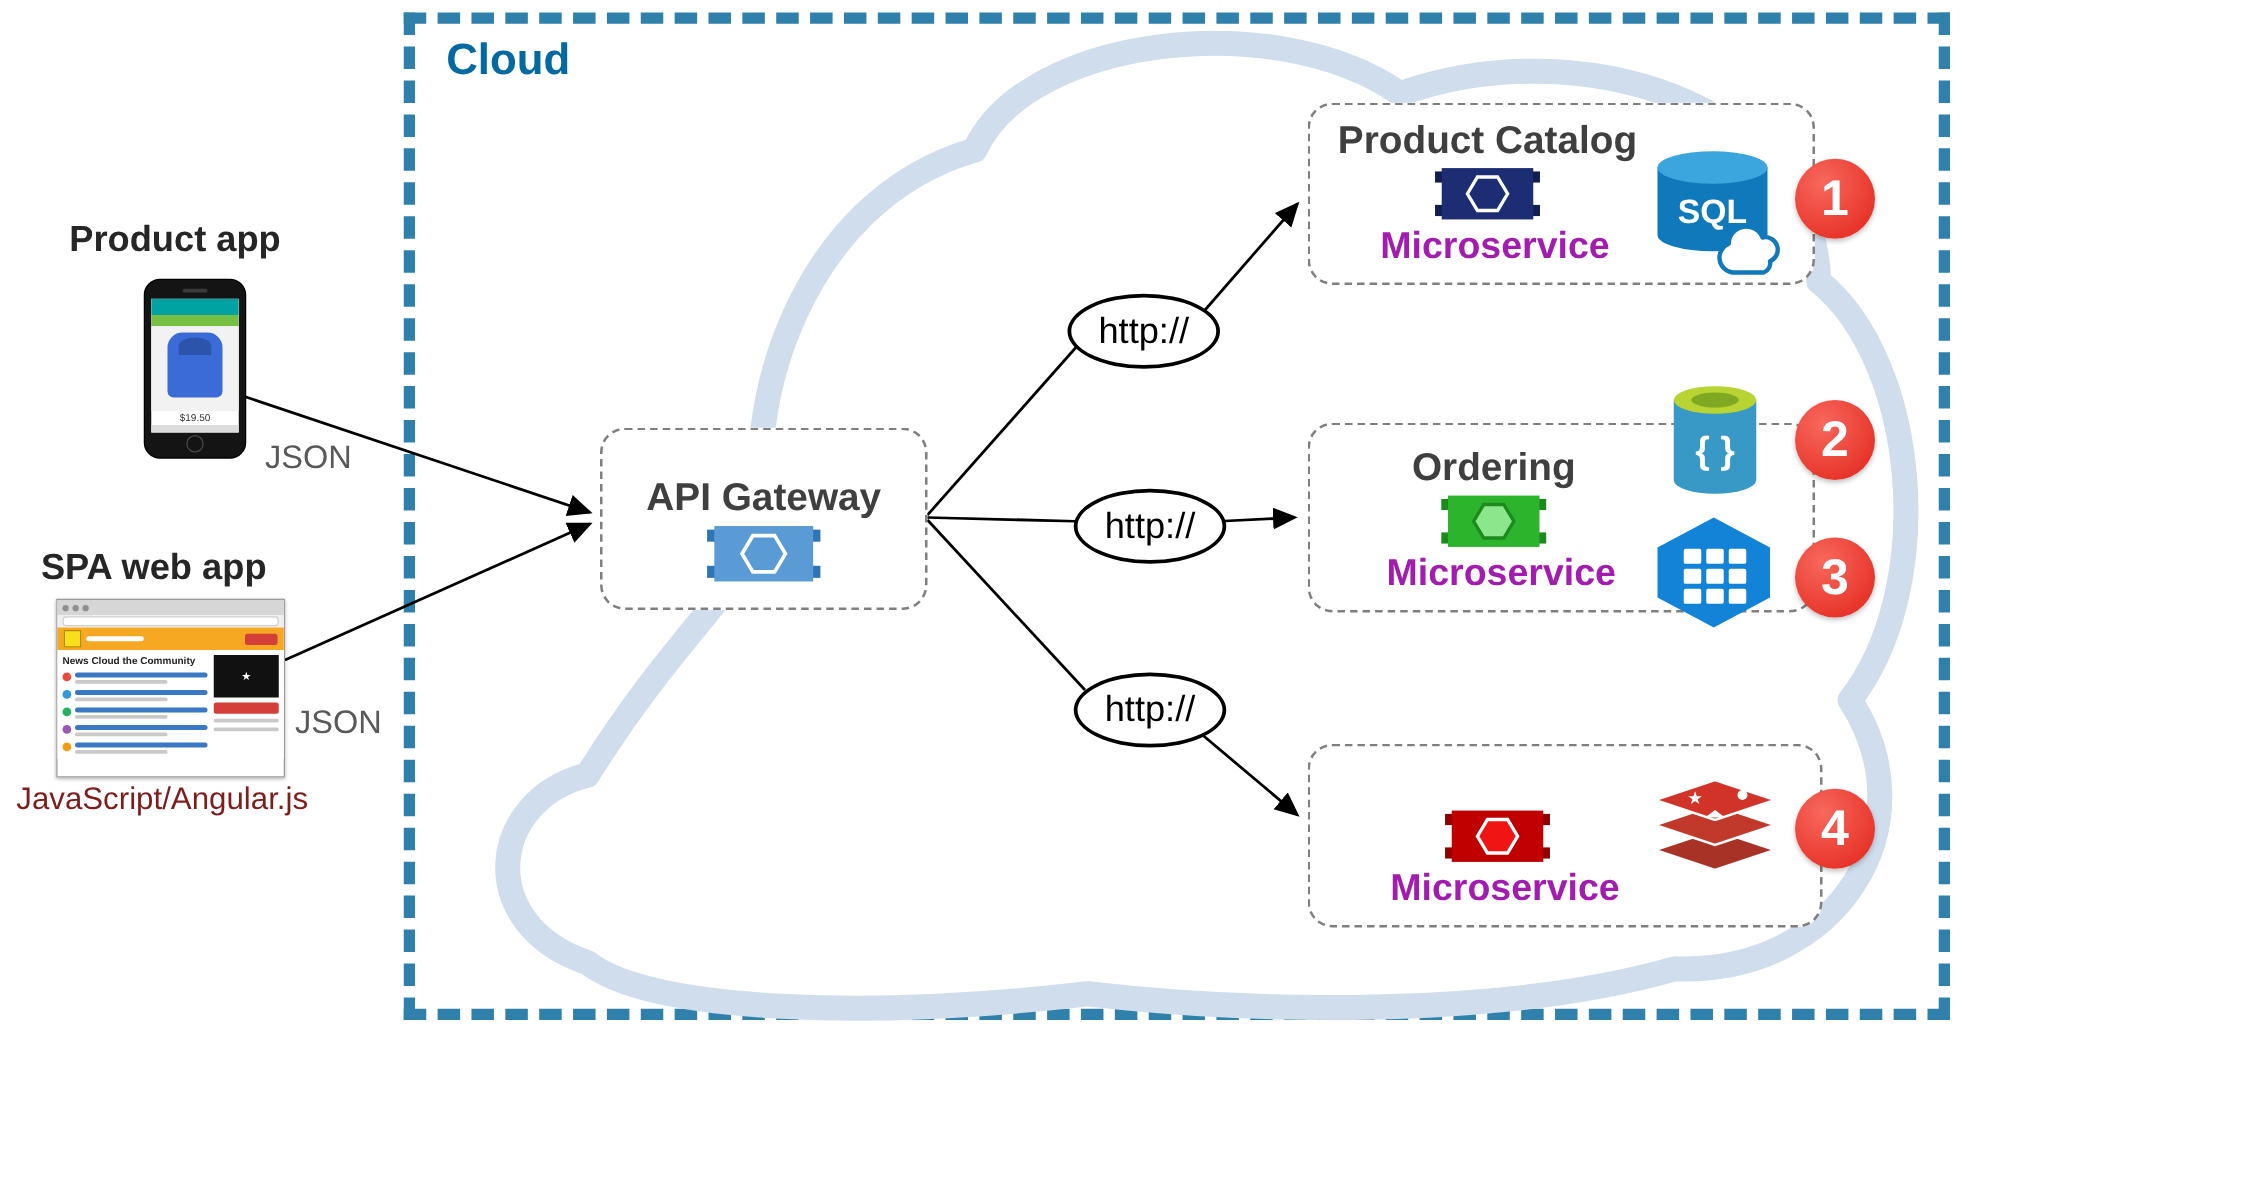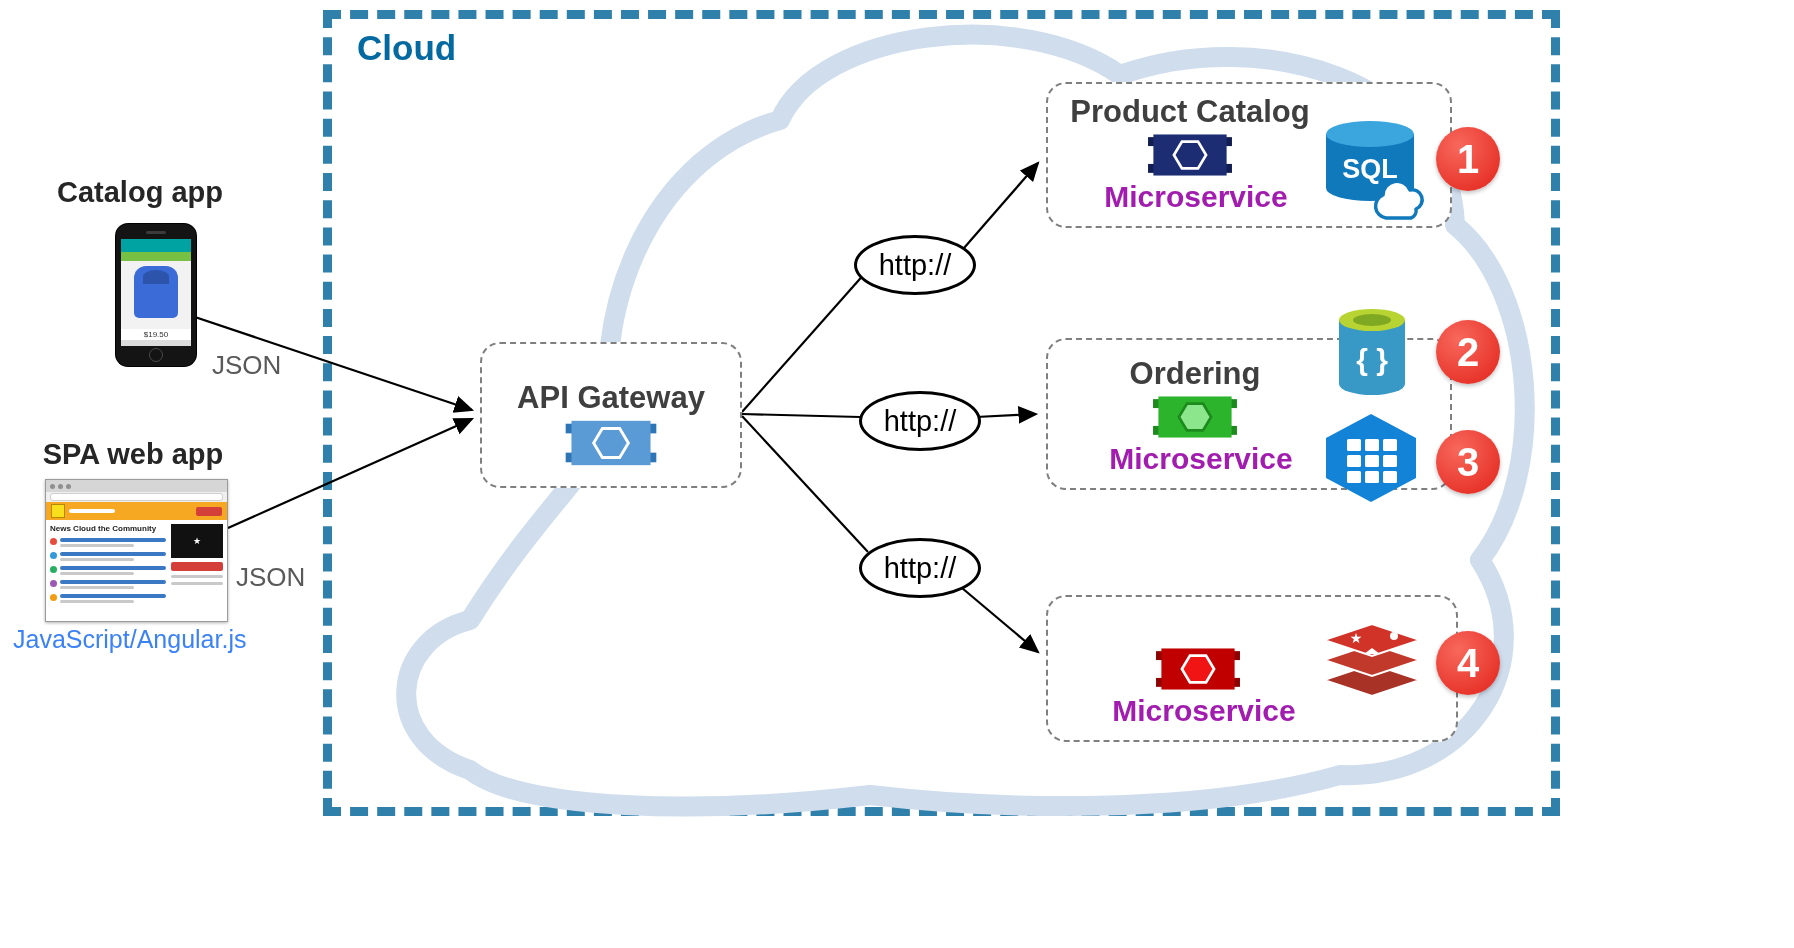--- a/index.html
+++ b/index.html
@@ -14,21 +14,21 @@
   .dash-box{position:absolute;border:2.5px dashed #7f7f7f;border-radius:20px;background:#fff;box-sizing:border-box;display:flex;flex-direction:column;align-items:center;justify-content:flex-end;}
   .box-title{font-size:31px;font-weight:bold;color:#3f3f3f;white-space:nowrap;}
   .box-sub{font-size:30px;font-weight:bold;color:#a21caf;white-space:nowrap;margin-left:12px;}
 
   .http-pill{position:absolute;width:116px;height:54px;background:#fff;border:3px solid #000;border-radius:50%;display:flex;align-items:center;justify-content:center;font-size:29px;color:#000;}
 
   .badge{position:absolute;width:64px;height:64px;border-radius:50%;background:radial-gradient(circle at 35% 30%, #f8685c, #e2231a);color:#fff;font-size:40px;font-weight:bold;display:flex;align-items:center;justify-content:center;box-shadow:0 2px 4px rgba(0,0,0,.25);}
 
   .client-label{position:absolute;font-size:29px;font-weight:bold;color:#262626;text-align:center;}
   .json-label{position:absolute;font-size:26px;color:#595959;}
-  .tech-label{position:absolute;font-size:25px;color:#3b82f6;}
+  .tech-label{position:absolute;font-size:25px;color:#7f1d1d;}
 
   .ds-icon{position:absolute;}
 
   
   .phone{position:absolute;background:#141414;border-radius:12px;box-shadow:0 0 0 1px #000;}
   .phone-speaker{position:absolute;left:50%;top:7px;transform:translateX(-50%);width:20px;height:3px;border-radius:2px;background:#3a3a3a;}
   .phone-screen{position:absolute;left:5px;top:15px;right:5px;bottom:20px;background:#fff;overflow:hidden;}
   .phone-appbar{height:13px;background:#00a2a2;}
   .phone-promo{height:9px;background:#76c043;}
   .phone-product{position:relative;height:68px;background:#f2f2f2;}
@@ -83,41 +83,41 @@
     <line x1="742" y1="414" x2="860" y2="417" stroke="#000" stroke-width="2.2"></line>
     <line x1="742" y1="416" x2="868" y2="552" stroke="#000" stroke-width="2.2"></line>
 
     <line x1="964" y1="248" x2="1038" y2="163" stroke="#000" stroke-width="2.2" marker-end="url(#arw)"></line>
     <line x1="976" y1="417" x2="1036" y2="414" stroke="#000" stroke-width="2.2" marker-end="url(#arw)"></line>
     <line x1="962" y1="588" x2="1038" y2="652" stroke="#000" stroke-width="2.2" marker-end="url(#arw)"></line>
   </svg>
 
   <div class="cloud-title">Cloud</div>
 
-  <div class="client-label" style="left:52px;top:176px;width:176px;">Catalog app</div>
+  <div class="client-label" style="left:52px;top:176px;width:176px;">Product app</div>
 
   <div class="phone" style="left:116px;top:224px;width:80px;height:142px;">
     <div class="phone-speaker"></div>
     <div class="phone-screen">
       <div class="phone-appbar"></div>
       <div class="phone-promo"></div>
       <div class="phone-product">
         <div class="hoodie">
           <div class="hoodie-hood"></div>
         </div>
       </div>
       <div class="phone-price">$19.50</div>
       <div class="phone-more"></div>
     </div>
     <div class="home-btn"></div>
   </div>
 
   <div class="json-label" style="left:212px;top:350px;">JSON</div>
 
-  <div class="client-label" style="left:38px;top:438px;width:190px;">SPA web app</div>
+  <div class="client-label" style="left:28px;top:438px;width:190px;">SPA web app</div>
 
   <div class="browser" style="left:45px;top:479px;width:181px;height:141px;">
     <div class="browser-titlebar">
       <div class="browser-dot"></div>
       <div class="browser-dot"></div>
       <div class="browser-dot"></div>
     </div>
     <div class="browser-urlbar">
       <div class="browser-urlfield"></div>
     </div>

